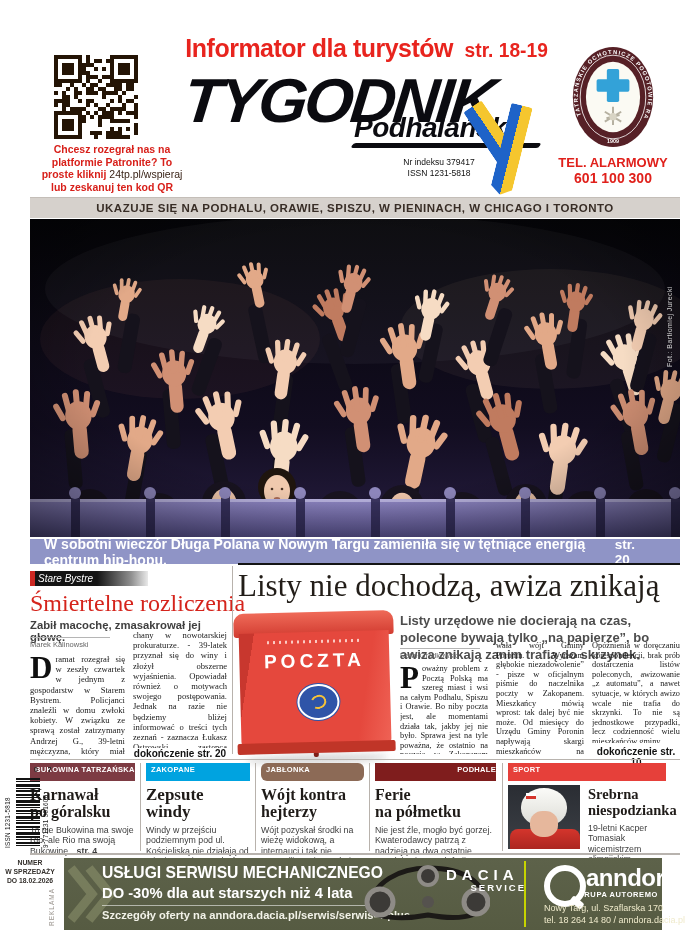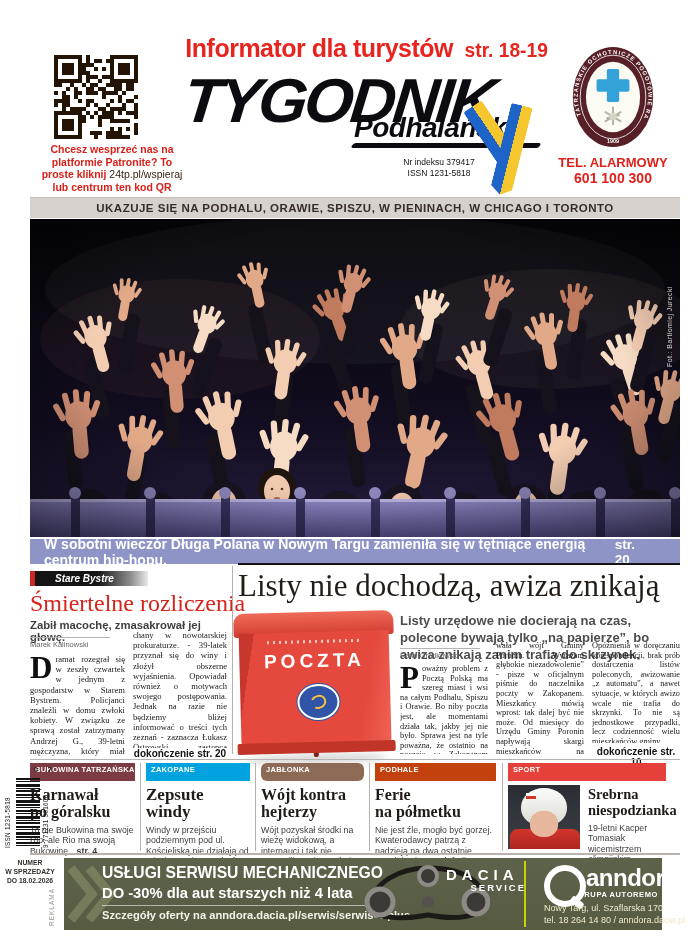--- a/index.html
+++ b/index.html
@@ -30,21 +30,21 @@
   .caption{background:#8f94c6;color:#fff;display:flex;align-items:center;padding:0 14px;box-sizing:border-box;}
   .caption .c1{font-size:14px;font-weight:600;}
   .caption .cb{font-weight:800;}
   .caption .pg{margin-left:auto;font-size:13.5px;font-weight:700;padding-right:18px;}
   .credit{writing-mode:vertical-rl;transform:rotate(180deg);font-size:7px;color:#e4e4e4;opacity:.9;letter-spacing:.4px;}
 
   
   .tagbar{display:flex;height:15px;width:118px;}
   .tagbar .rd{width:5px;background:#cc2822;}
   .tagbar .bk{flex:1;background:linear-gradient(90deg,#141414 55%,#8f8f8f 85%,#e9e9e9 100%);
-              color:#fff;font-size:10px;font-weight:700;font-style:italic;line-height:15px;padding-left:20px;}
+              color:#fff;font-size:10px;font-weight:400;font-style:italic;line-height:15px;padding-left:3px;}
   .red-head{font-family:"Liberation Serif",serif;font-size:24px;color:#d5241c;line-height:1.1;}
   .deck-s{font-size:11.3px;font-weight:600;color:#3f3f3f;}
   .byline{font-size:7.5px;color:#666;border-top:1px solid #b5b5b5;padding-top:2px;width:80px;}
   .bodycol{font-family:"Liberation Serif",serif;font-size:8.6px;line-height:10.2px;text-align:justify;
            color:#191919;overflow:hidden;}
   .bodycol-m{font-family:"Liberation Serif",serif;font-size:8.3px;line-height:9.6px;text-align:justify;
            color:#191919;overflow:hidden;}
   .dropcap{float:left;font-family:"Liberation Serif",serif;font-weight:700;font-size:31px;line-height:26px;
            padding:1px 3px 0 0;color:#0f0f0f;}
   .more{font-size:10px;font-weight:800;text-align:center;color:#111;}
@@ -263,24 +263,24 @@
         <rect x="8" y="8" width="12" height="12" fill="#241405"></rect>
         <rect x="56" y="0" width="28" height="28" fill="#241405"></rect>
         <rect x="60" y="4" width="20" height="20" fill="#fff"></rect>
         <rect x="64" y="8" width="12" height="12" fill="#241405"></rect>
         <rect x="0" y="56" width="28" height="28" fill="#241405"></rect>
         <rect x="4" y="60" width="20" height="20" fill="#fff"></rect>
         <rect x="8" y="64" width="12" height="12" fill="#241405"></rect>
       </svg>
   </div>
   <div class="abs qr-text" style="left:32px;top:143px;width:160px;">
-    <div>Chcesz wesprzeć nas na</div>
+    <div>Chcesz rozegrał nas na</div>
     <div>platformie Patronite? To</div>
     <div><span>proste kliknij </span><span class="lnk">24tp.pl/wspieraj</span></div>
-    <div>lub centrum ten kod QR</div>
+    <div>lub zeskanuj ten kod QR</div>
   </div>
 
   <div class="abs" style="left:184px;top:70px;width:400px;height:90px;">
     <div class="logo-title">TYGODNIK</div>
   </div>
   <div class="abs logo-sub" style="left:354px;top:114px;">Podhalański</div>
   <div class="abs swoosh" style="left:352px;top:143px;width:188px;"></div>
   <div class="abs" style="left:486px;top:104px;width:70px;height:100px;">
     <div class="abs ribbon" style="left:-4px;top:-4px;width:22px;height:74px;transform:rotate(-34deg);background:linear-gradient(90deg,#1e63c8 50%,#f5c62e 50%);"></div>
     <div class="abs ribbon" style="left:14px;top:0;width:22px;height:92px;transform:rotate(14deg);background:linear-gradient(90deg,#1e63c8 50%,#f5c62e 50%);"></div>
@@ -511,21 +511,21 @@
 
   <div class="abs" style="left:261px;top:763px;width:103px;height:92px;">
     <div class="t-head" style="background-color: rgb(140, 106, 86); border-radius: 6px;">JABŁONKA</div>
     <div class="t-title">Wójt kontra
 hejterzy</div>
     <div class="t-text"><span>Wójt pozyskał środki na wieżę widokową, a internauci i tak nie zostawili na nim suchej nitki.</span><span class="t-page">str. 3</span></div>
   </div>
   <div class="abs vrule" style="left:369px;top:763px;height:88px;"></div>
 
   <div class="abs" style="left:375px;top:763px;width:121px;height:92px;">
-    <div class="t-head" style="background-color: #c2410c;">PODHALE</div>
+    <div class="t-head" style="background-color: #7f1d1d; text-align: right;">PODHALE</div>
     <div class="t-title">Ferie
 na półmetku</div>
     <div class="t-text"><span>Nie jest źle, mogło być gorzej. Kwaterodawcy patrzą z nadzieją na dwa ostatnie tygodnie zimowych ferii.</span><span class="t-page">str. 3</span></div>
   </div>
   <div class="abs vrule" style="left:502px;top:763px;height:88px;"></div>
 
   <div class="abs" style="left:508px;top:763px;width:158px;height:92px;">
     <div class="t-head" style="background-color: rgb(230, 64, 58);">SPORT</div>
     <div class="sport-photo">
       <div class="sp-suit"></div>

